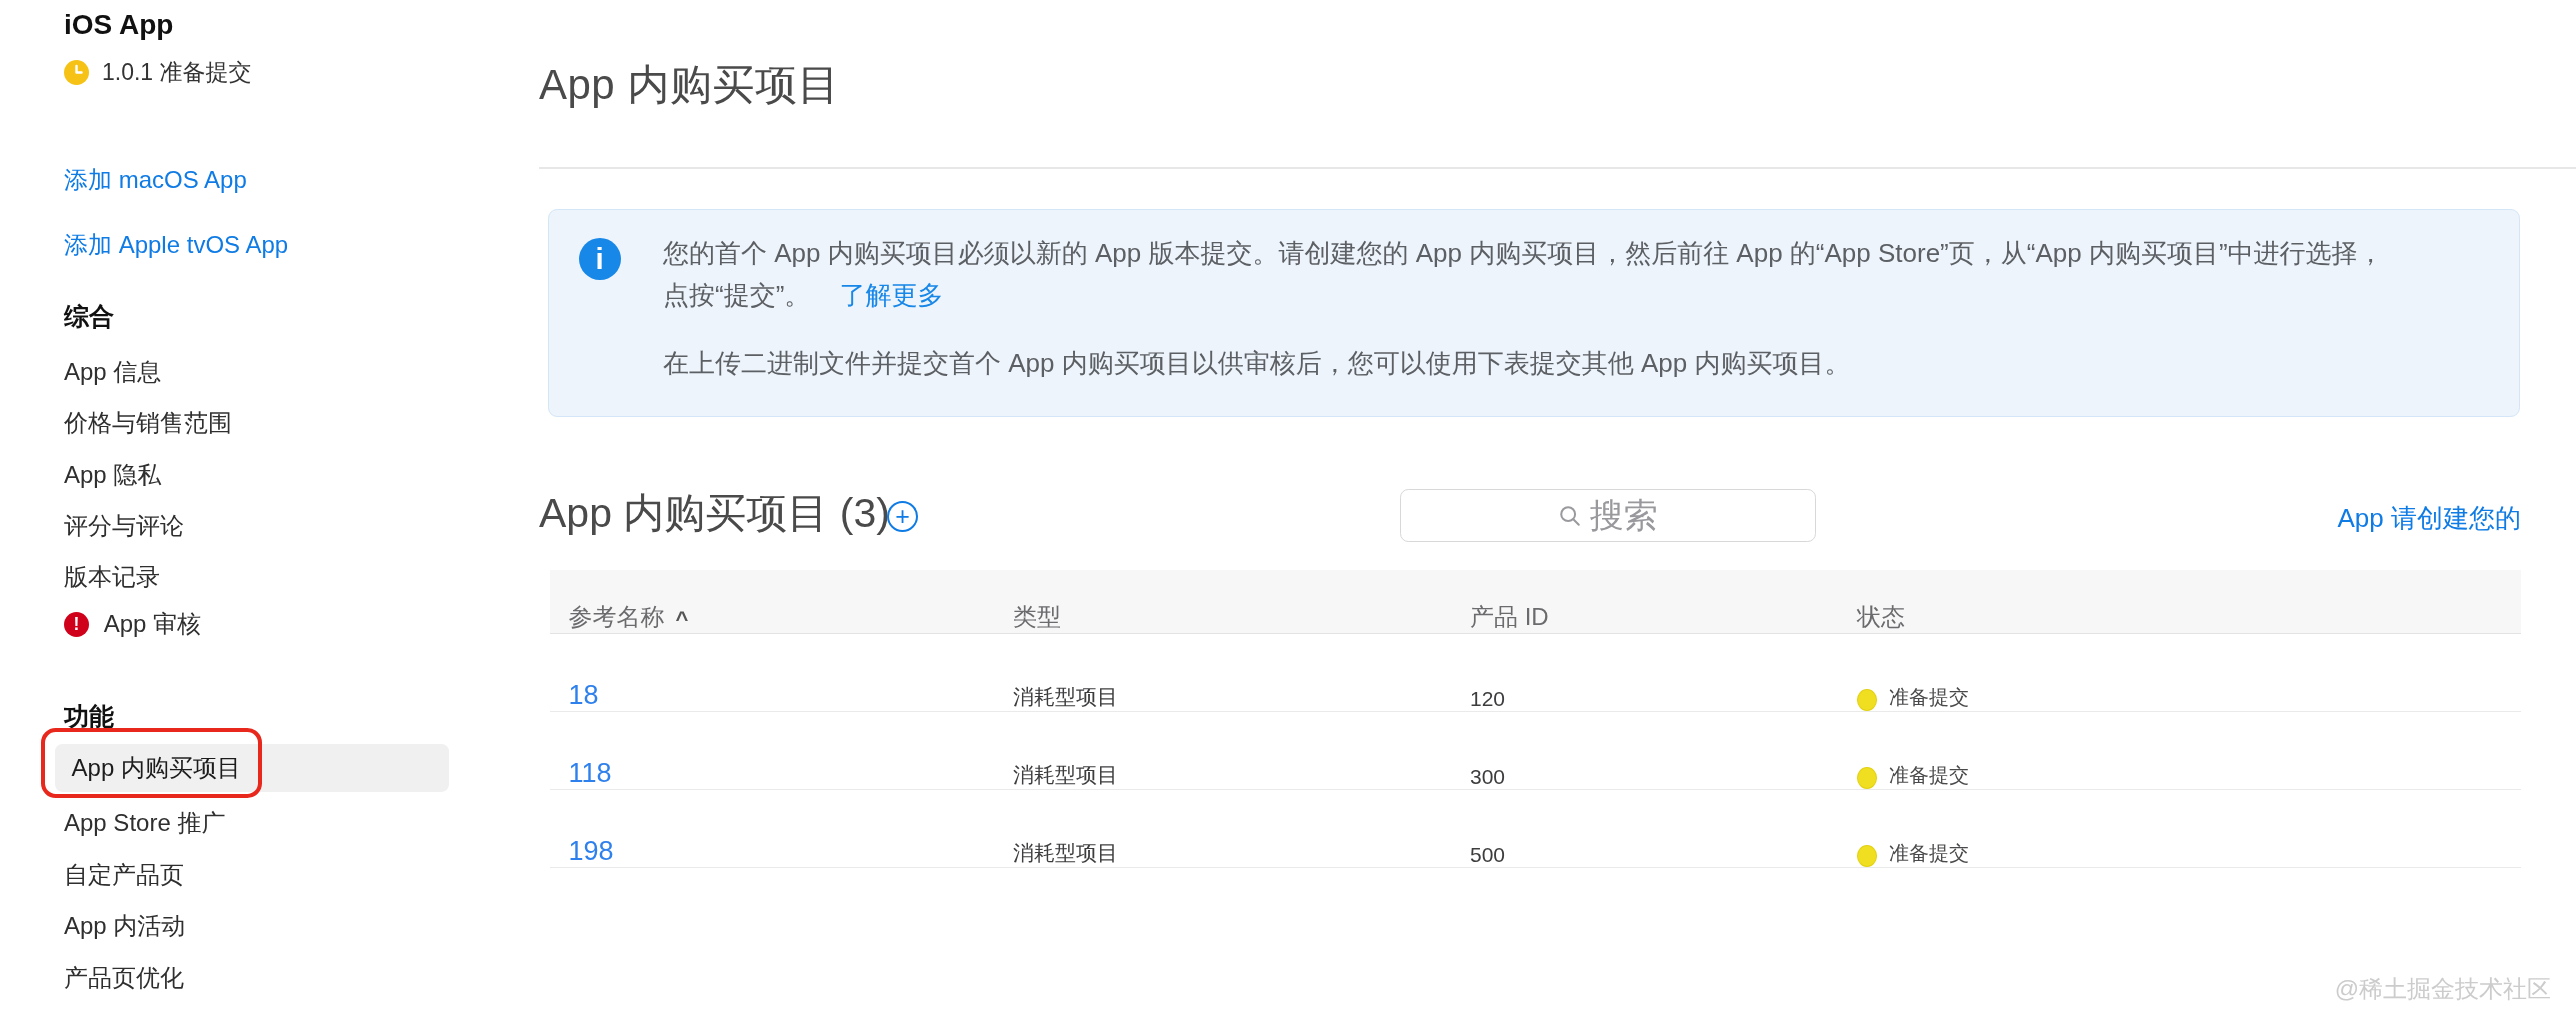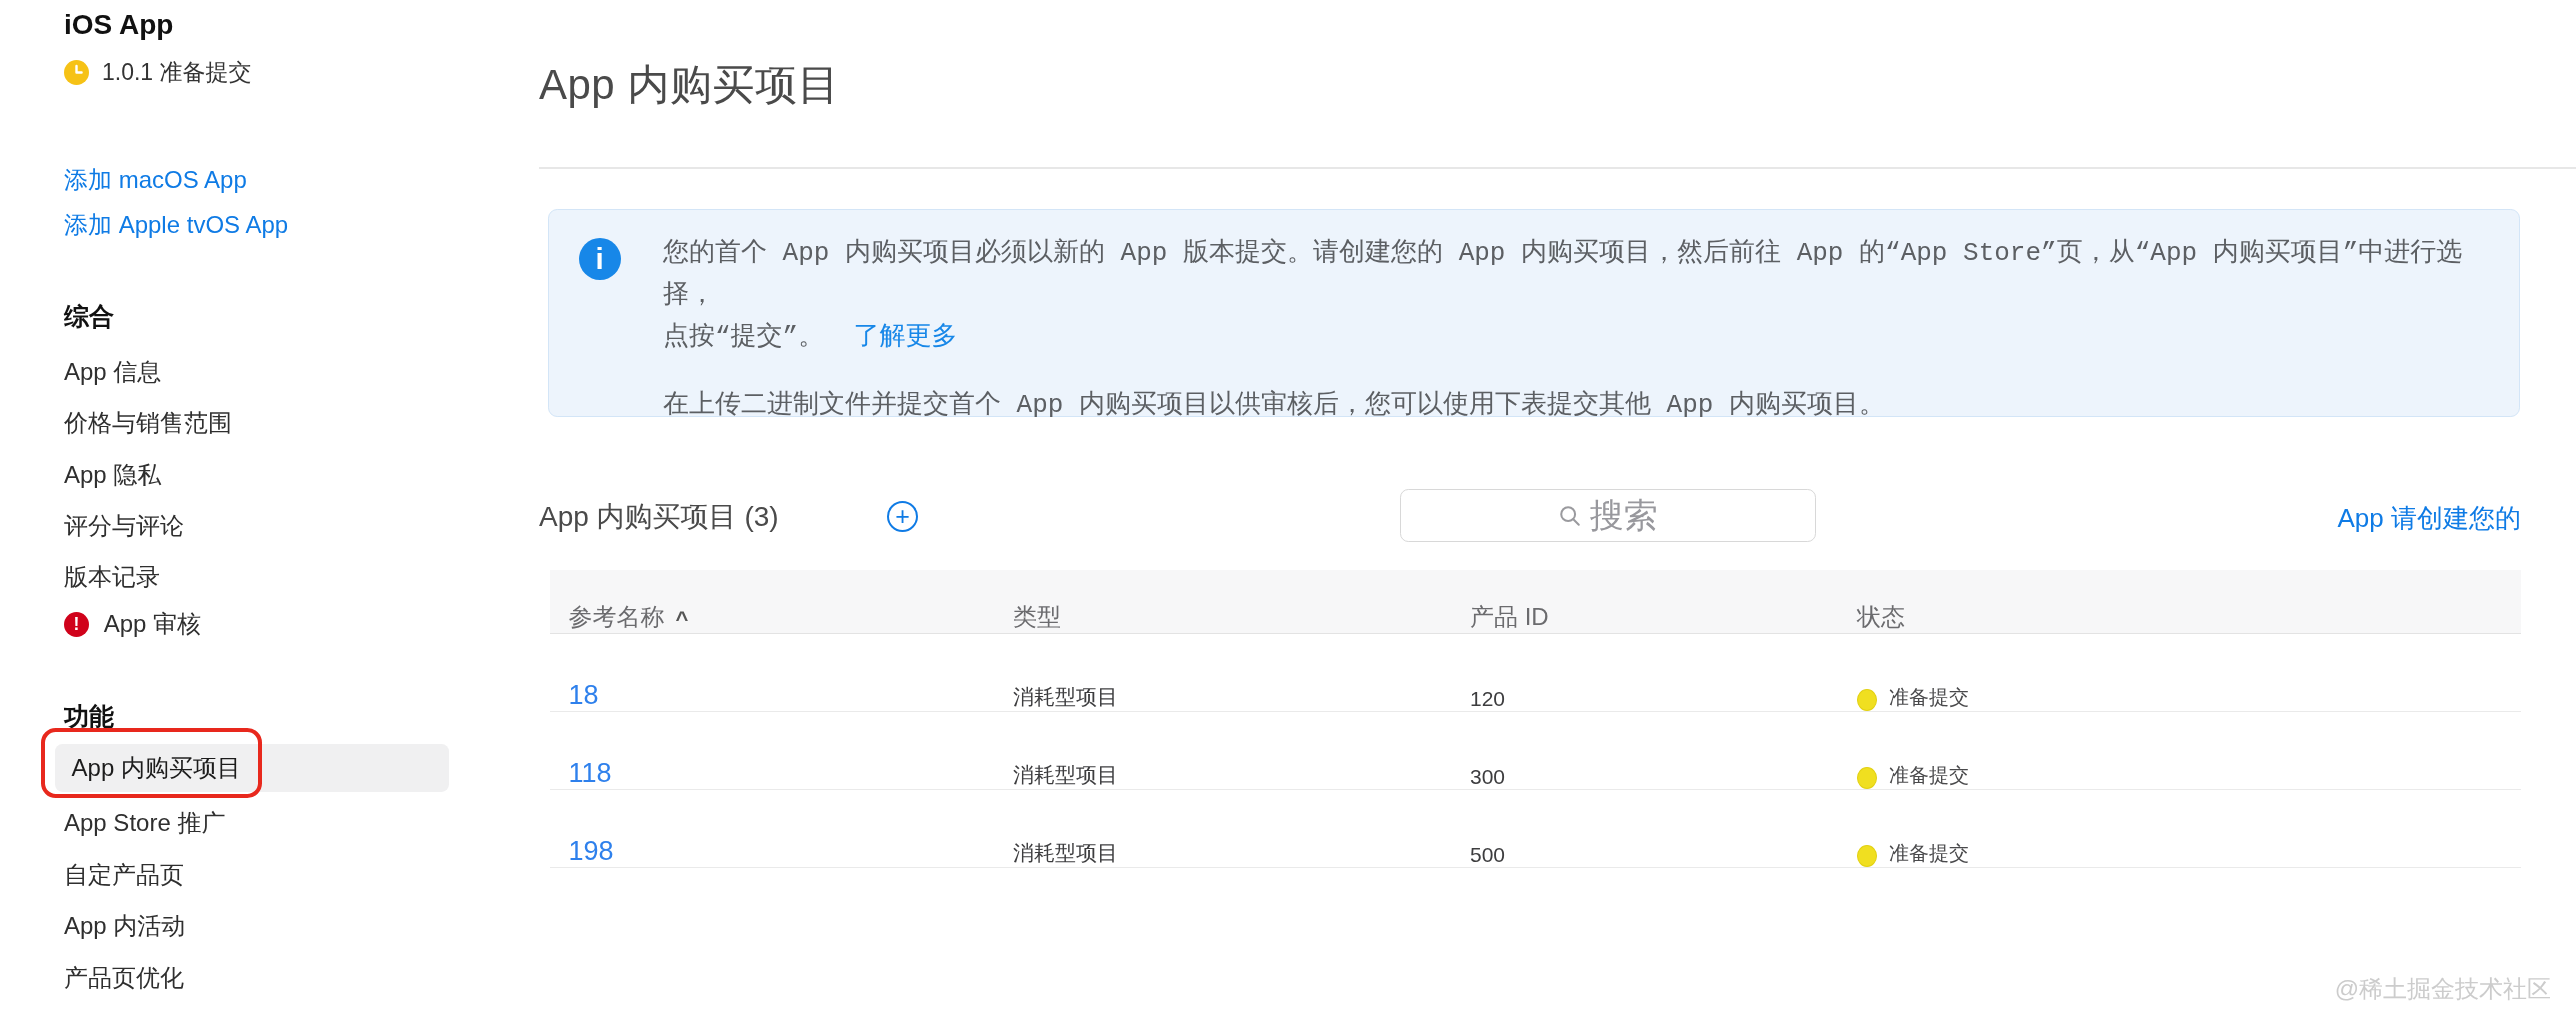--- a/index.html
+++ b/index.html
@@ -46,28 +46,28 @@
   }
   .info-banner {
     position: absolute; left: 548px; top: 209px; width: 1972px; height: 208px;
     background: #edf4fc; border: 1.8px solid #d3e5f7; border-radius: 9.2px;
   }
   .info-icon {
     position: absolute; left: 29.5px; top: 28px; width: 42px; height: 42px;
     border-radius: 50%; background: #1787e8; color: #ffffff;
     font-size: 29.5px; font-weight: bold; text-align: center; line-height: 41px;
   }
-  .banner-text { position: absolute; left: 114px; top: 22px; width: 1824px; font-size: 26px; color: #5c5f63; line-height: 42px; font-family: Liberation Mono, monospace; }
+  .banner-text { position: absolute; left: 114px; top: 22px; width: 1824px; font-size: 26px; color: #5c5f63; line-height: 42px; }
   .banner-line2 { display: flex; align-items: center; gap: 20px; }
   .banner-link { color: #1787e8; margin-left: 9.2px; cursor: pointer; }
   .banner-para2 { margin-top: 26px; }
 
   .section-title {
-    position: absolute; left: 539px; top: 498px;
-    font-size: 28px; font-weight: 300; color: #4a4a4a;
+    position: absolute; left: 539px; top: 486px;
+    font-size: 41px; font-weight: 300; color: #4a4a4a;
   }
   .plus-circle-icon {
     position: absolute; left: 887px; top: 501px; width: 31px; height: 31px;
     border: 2.3px solid #0f7be5; border-radius: 50%; color: #0f7be5;
     font-size: 25px; line-height: 26px; text-align: center; font-weight: 400; cursor: pointer;
   }
   .search-box {
     position: absolute; left: 1400px; top: 489px; width: 416px; height: 53px;
     border: 1.8px solid #d8d8d8; border-radius: 8.3px; background: #fff;
     display: flex; align-items: center; justify-content: center; cursor: text;
@@ -114,21 +114,21 @@
       <svg class="clock-icon" viewBox="0 0 27 27">
         <circle cx="13.5" cy="13.5" r="13.5" fill="#f6c216"></circle>
         <path d="M13.5 6.5 V13.5 H19" stroke="#ffffff" stroke-width="2.6" fill="none" stroke-linecap="round" stroke-linejoin="round"></path>
       </svg>
       <span class="version-label">1.0.1 准备提交</span>
     </div>
 
     <div class="side-row" style="top:164px;">
       <span class="side-link">添加 macOS App</span>
     </div>
-    <div class="side-row" style="top:209px;">
+    <div class="side-row" style="top:229px;">
       <span class="side-link">添加 Apple tvOS App</span>
     </div>
 
     <div class="side-row" style="top:300px;">
       <span class="side-section">综合</span>
     </div>
 
     <div class="side-row" style="top:356px;">
       <span class="side-item">App 信息</span>
     </div>

